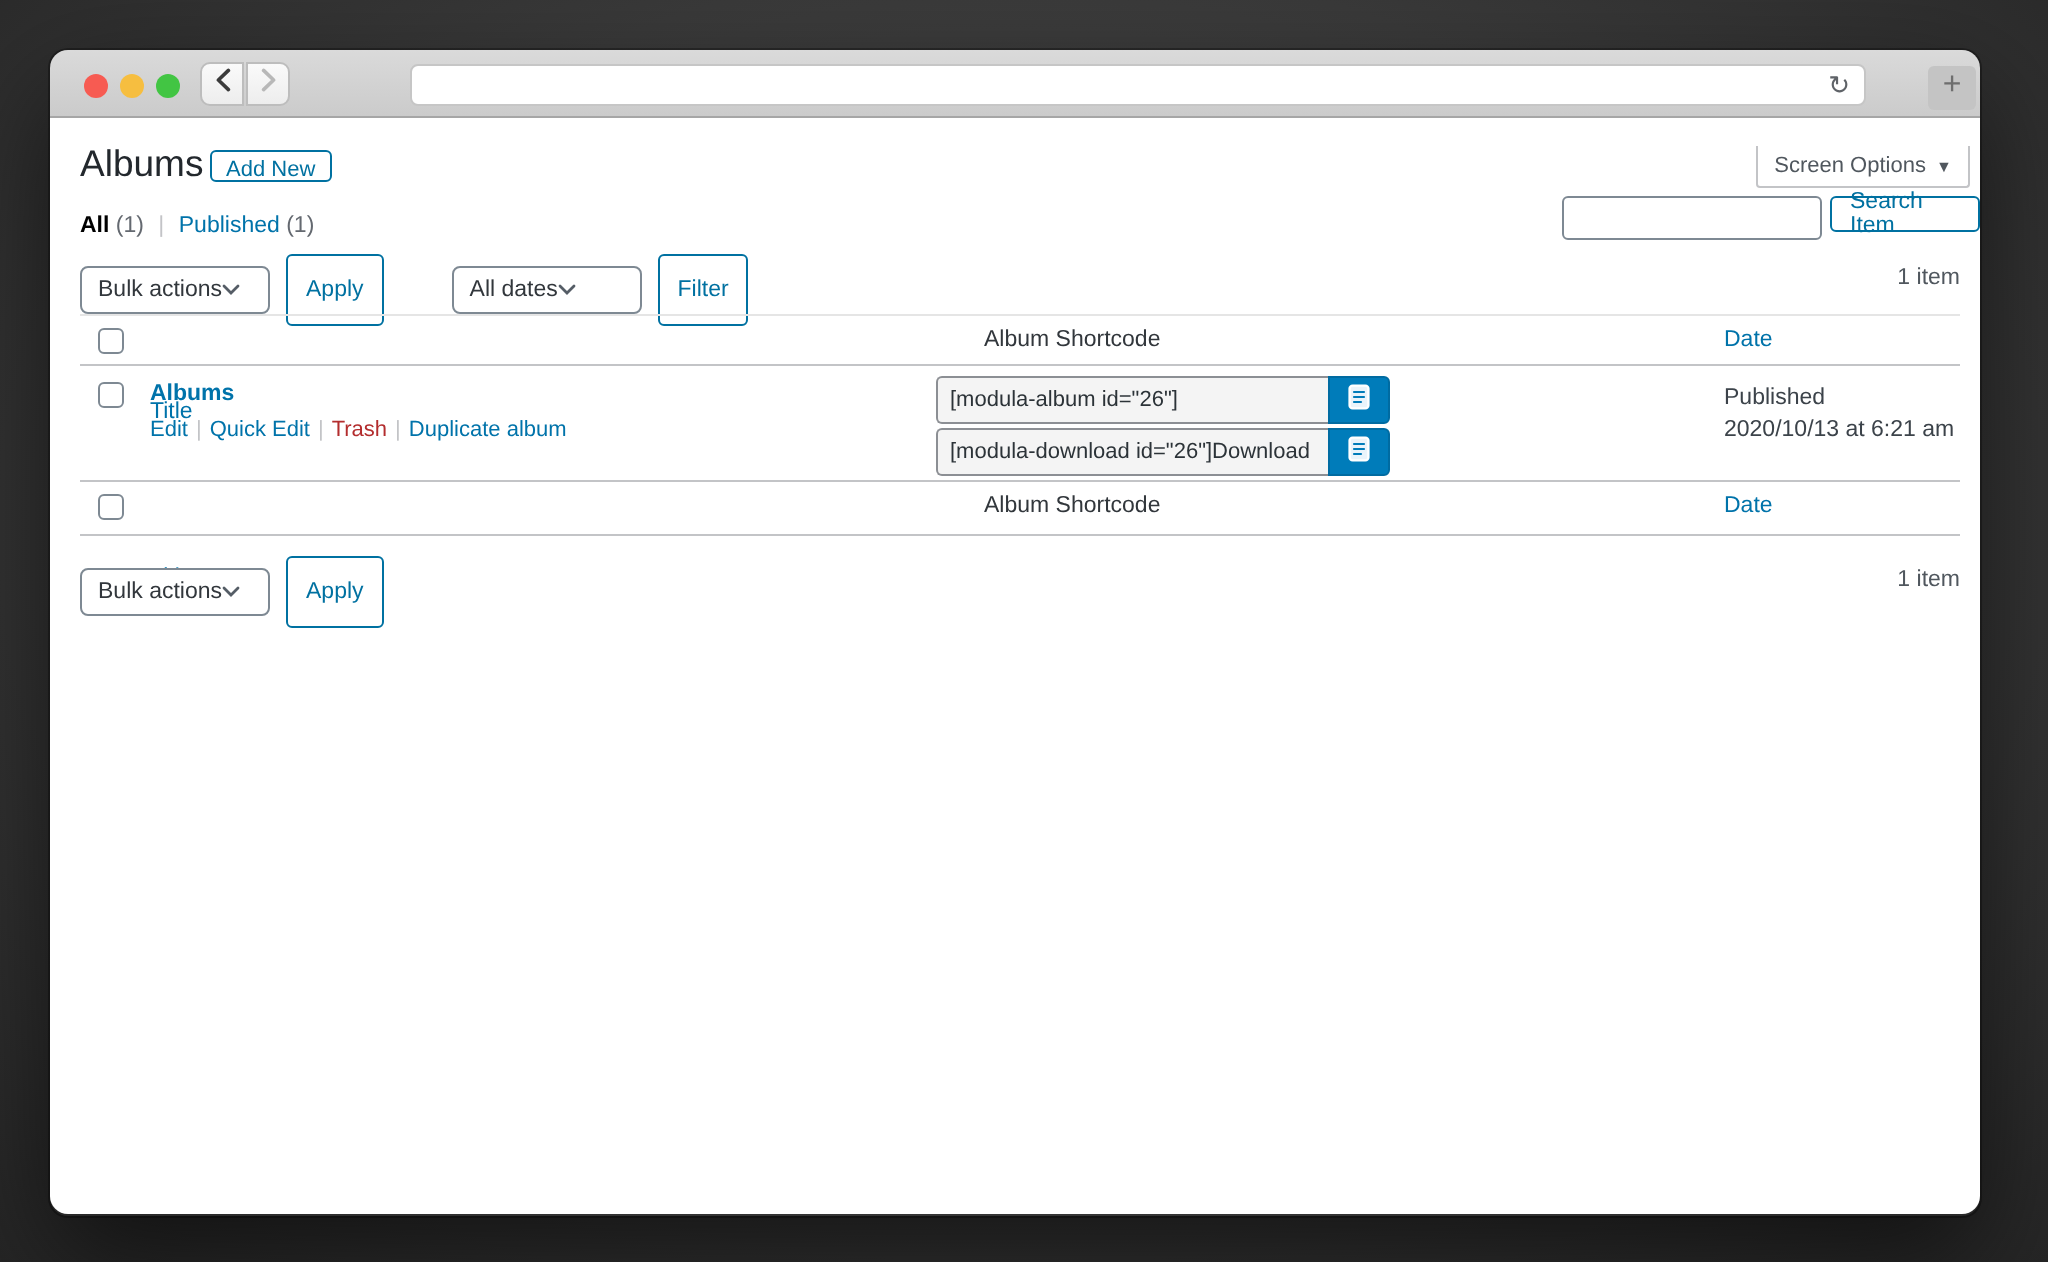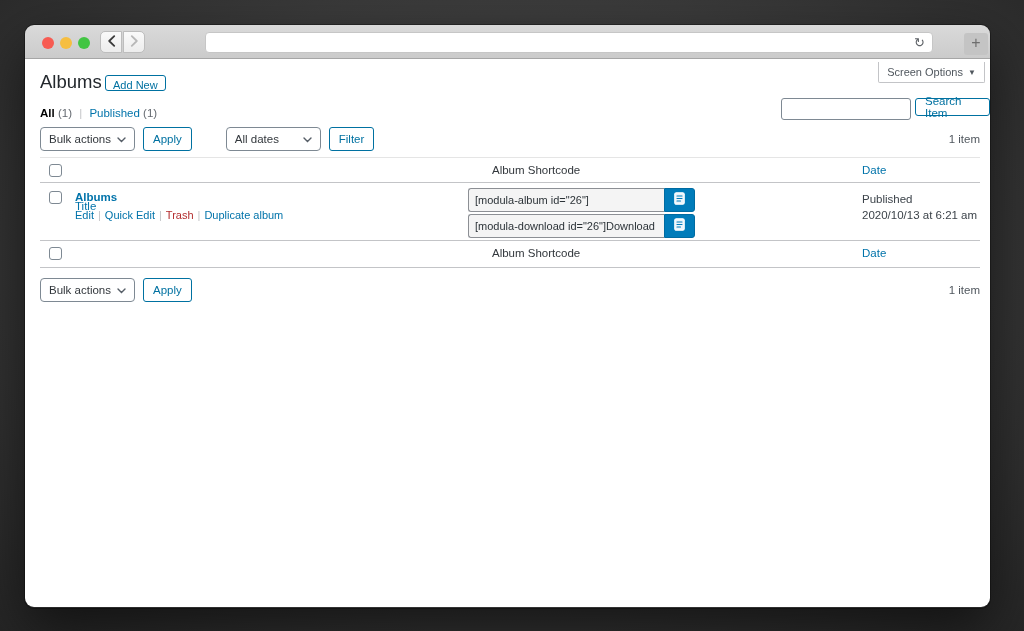--- a/index.html
+++ b/index.html
@@ -50,21 +50,21 @@
     background:#c4c4c4; border-radius:3px; color:#6e6e6e;
     font-size:16px; line-height:20px; text-align:center; cursor:pointer;
   }
   
   .content {
     position:relative; height:548px; background:#ffffff;
     border-radius:0 0 9px 9px; overflow:hidden;
     font-size:11.5px; color:#3c434a;
   }
   .screen-options {
-    position:absolute; left:853px; top:3px; width:107px; height:21px;
+    position:absolute; left:853px; top:14px; width:107px; height:21px;
     background:#fff; border:1px solid #c3c4c7; border-top:none;
     border-radius:0 0 2px 2px;
     display:flex; align-items:center; justify-content:center; gap:5px;
     color:#50575e; font-size:11px; cursor:pointer;
   }
   .caret { font-size:8px; color:#50575e; }
   h1.page-title {
     position:absolute; left:15px; top:12px; margin:0;
     font-size:18.5px; font-weight:400; color:#23282d; line-height:22px;
   }
@@ -79,30 +79,30 @@
   .views a.vlink { color:#0073aa; text-decoration:none; cursor:pointer; }
   .views .vcount { color:#646970; }
   .pipe { color:#c3c4c7; margin:0 4px; }
   .search-input {
     position:absolute; left:756px; top:39px; width:130px; height:22px;
     border:1px solid #7e8993; border-radius:3px; background:#fff;
     padding:0 6px; font-size:11.5px; font-family:inherit; color:#2c3338;
   }
   .btn {
     display:inline-flex; align-items:center; justify-content:center;
-    height:24px; padding:0 9px; background:#fff;
+    height:36px; padding:0 9px; background:#fff;
     border:1px solid #0071a1; border-radius:3px;
     color:#0071a1; font-size:11.5px; cursor:pointer; text-decoration:none;
   }
   .search-btn { position:absolute; left:890px; top:39px; height:18px; }
   .tablenav { position:absolute; left:15px; display:flex; align-items:center; }
   .tablenav.top { top:68px; }
   .tablenav.bottom { top:219px; }
   .select {
-    display:inline-flex; align-items:center; justify-content:space-between;
+    display:inline-flex; align-items:center; 
     height:24px; padding:0 8px; background:#fff;
     border:1px solid #7e8993; border-radius:4px;
     color:#32373c; font-size:11.5px; cursor:pointer;
   }
   .select.bulk  { width:95px; margin-right:8px; }
   .select.dates { width:95px; margin:0 8px 0 34px; }
   .itemcount { position:absolute; right:10px; color:#50575e; }
   .itemcount.top { top:74px; }
   .itemcount.bottom { top:225px; }
   

